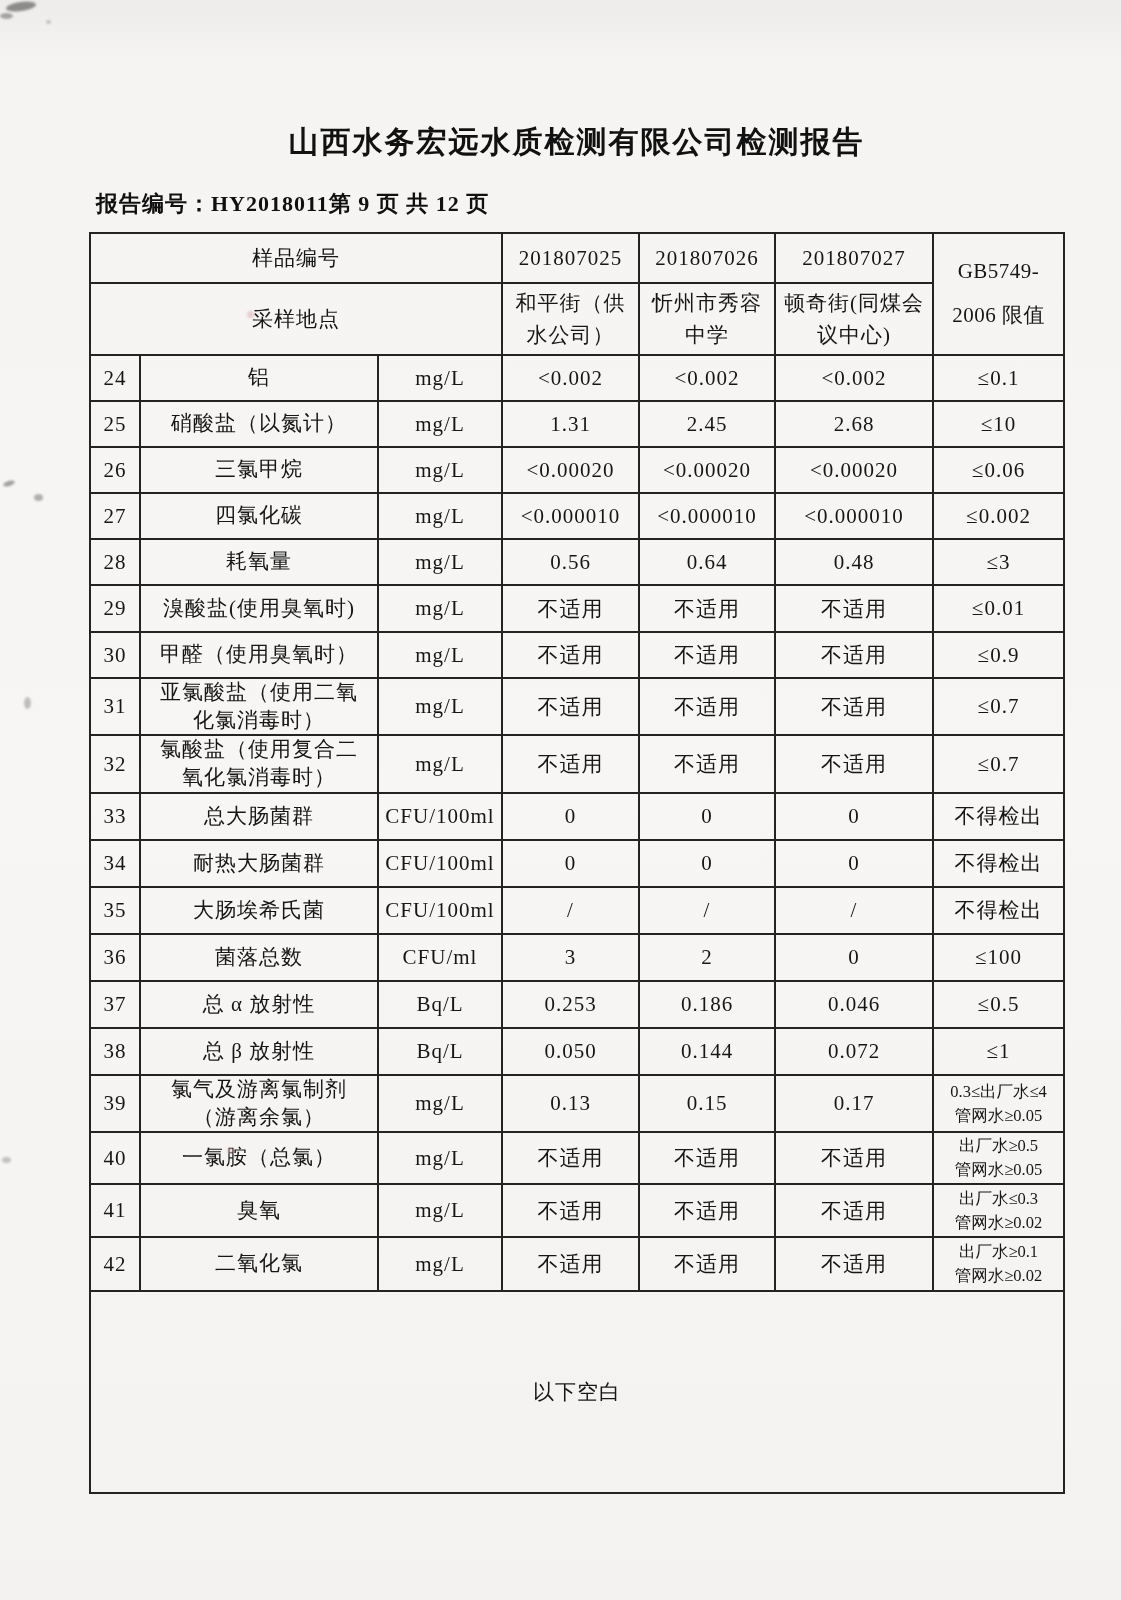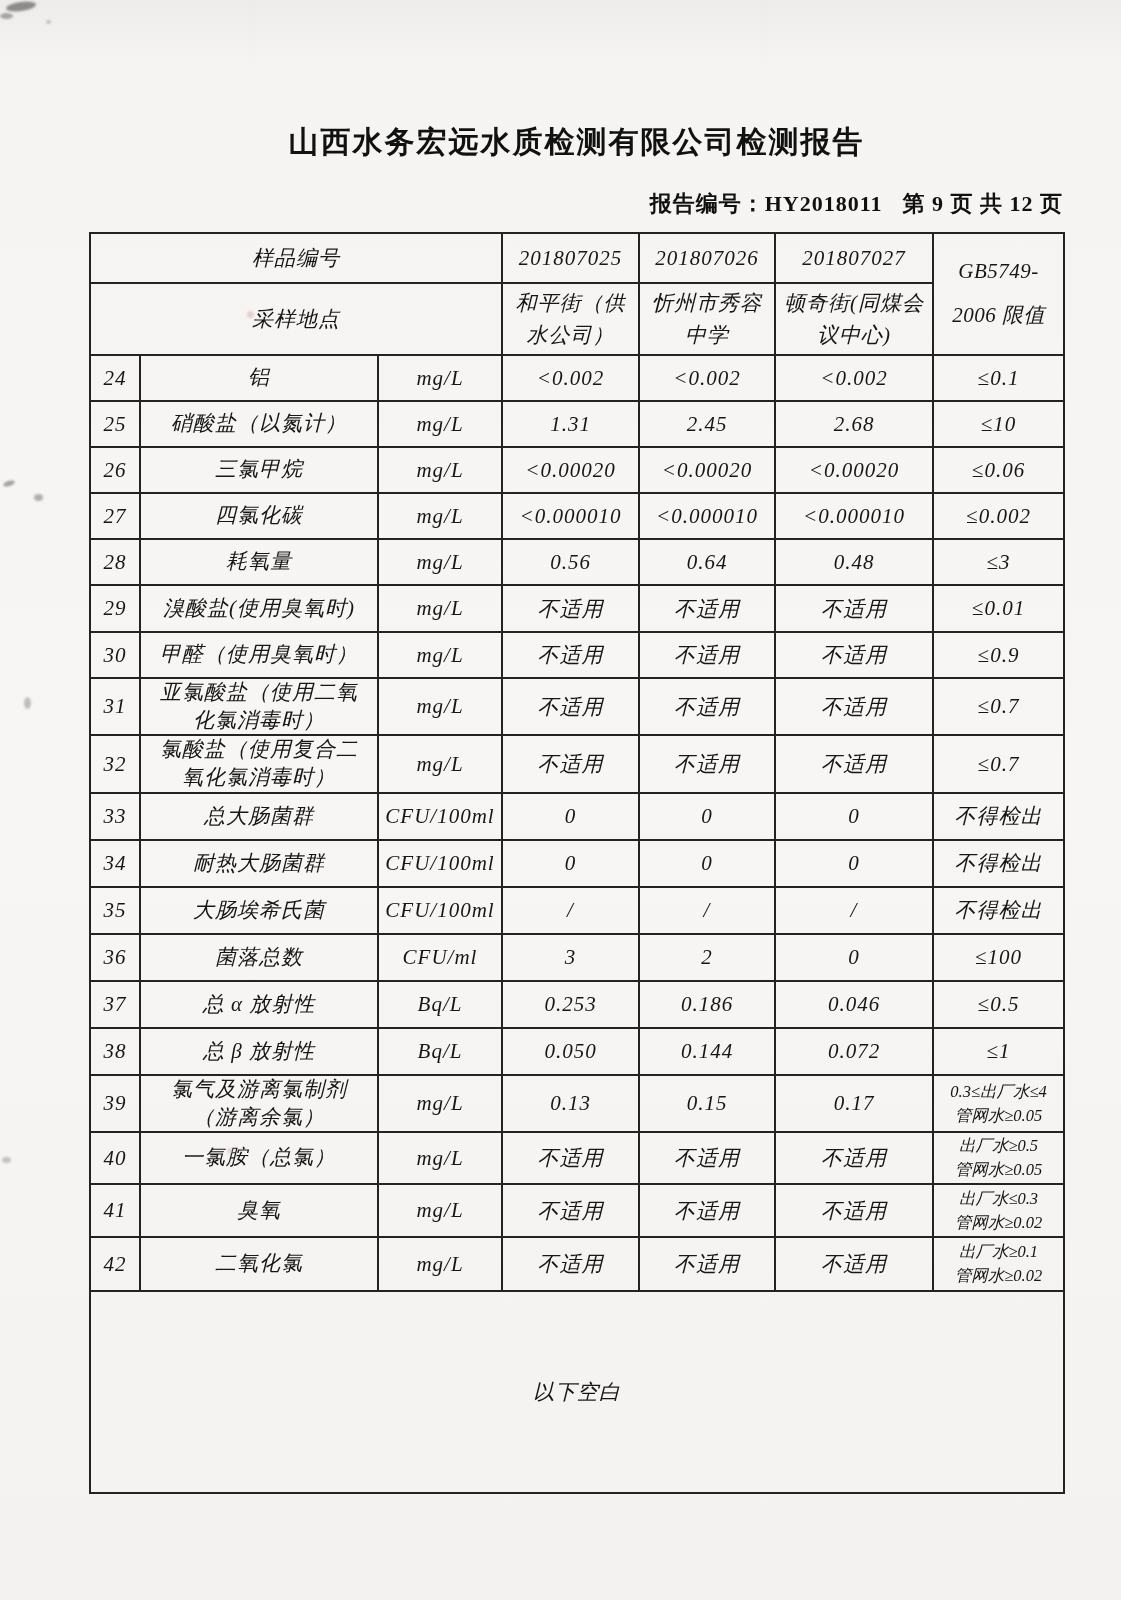--- a/index.html
+++ b/index.html
@@ -26,32 +26,31 @@
   .a9{top:1148px;left:227px;width:6px;height:6px;background:#ddb0b0;opacity:.45;}
 
   .title{
     margin:0;padding-top:122px;
     text-align:center;
     font-family:"Liberation Sans","DejaVu Sans",sans-serif;
     font-size:30px;font-weight:bold;
     letter-spacing:2px;color:#111;
   }
   .meta{
-    display:flex;justify-content:flex-end;align-items:baseline;
+    display:flex;justify-content:flex-start;align-items:baseline;
     margin:26px 74px 0 80px;
-    font-size:22px;font-weight:600;letter-spacing:1px;color:#101010;gap:20px;
+    font-size:22px;font-weight:600;letter-spacing:1px;color:#101010;
   }
 
   table.report{
     border-collapse:collapse;
     margin:13px 17px 0 73px;
     width:974px;
     table-layout:fixed;
     background:transparent;
-    font-style:italic;
   }
   table.report td{
     border:2px solid #232323;
     padding:0;
     text-align:center;
     vertical-align:middle;
     font-size:21px;
     letter-spacing:1px;
     white-space:pre-line;
     overflow:hidden;

